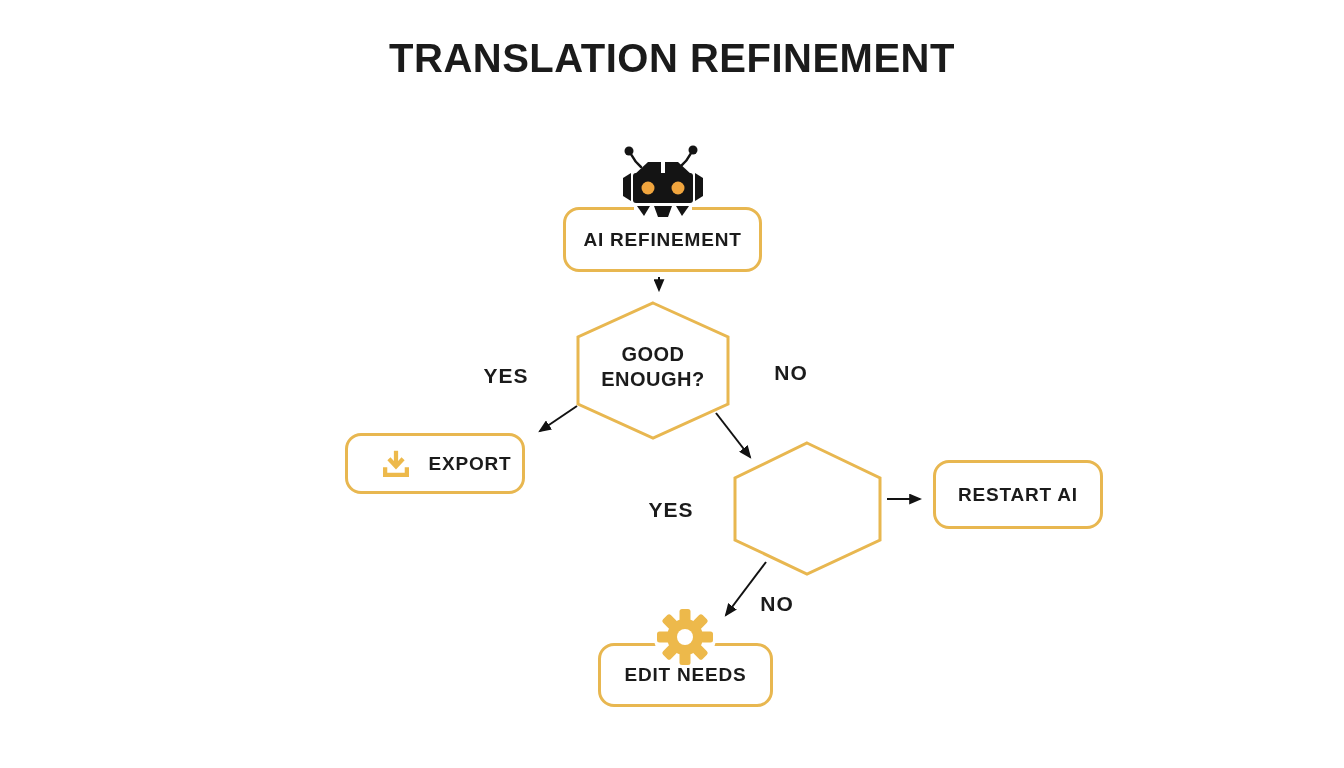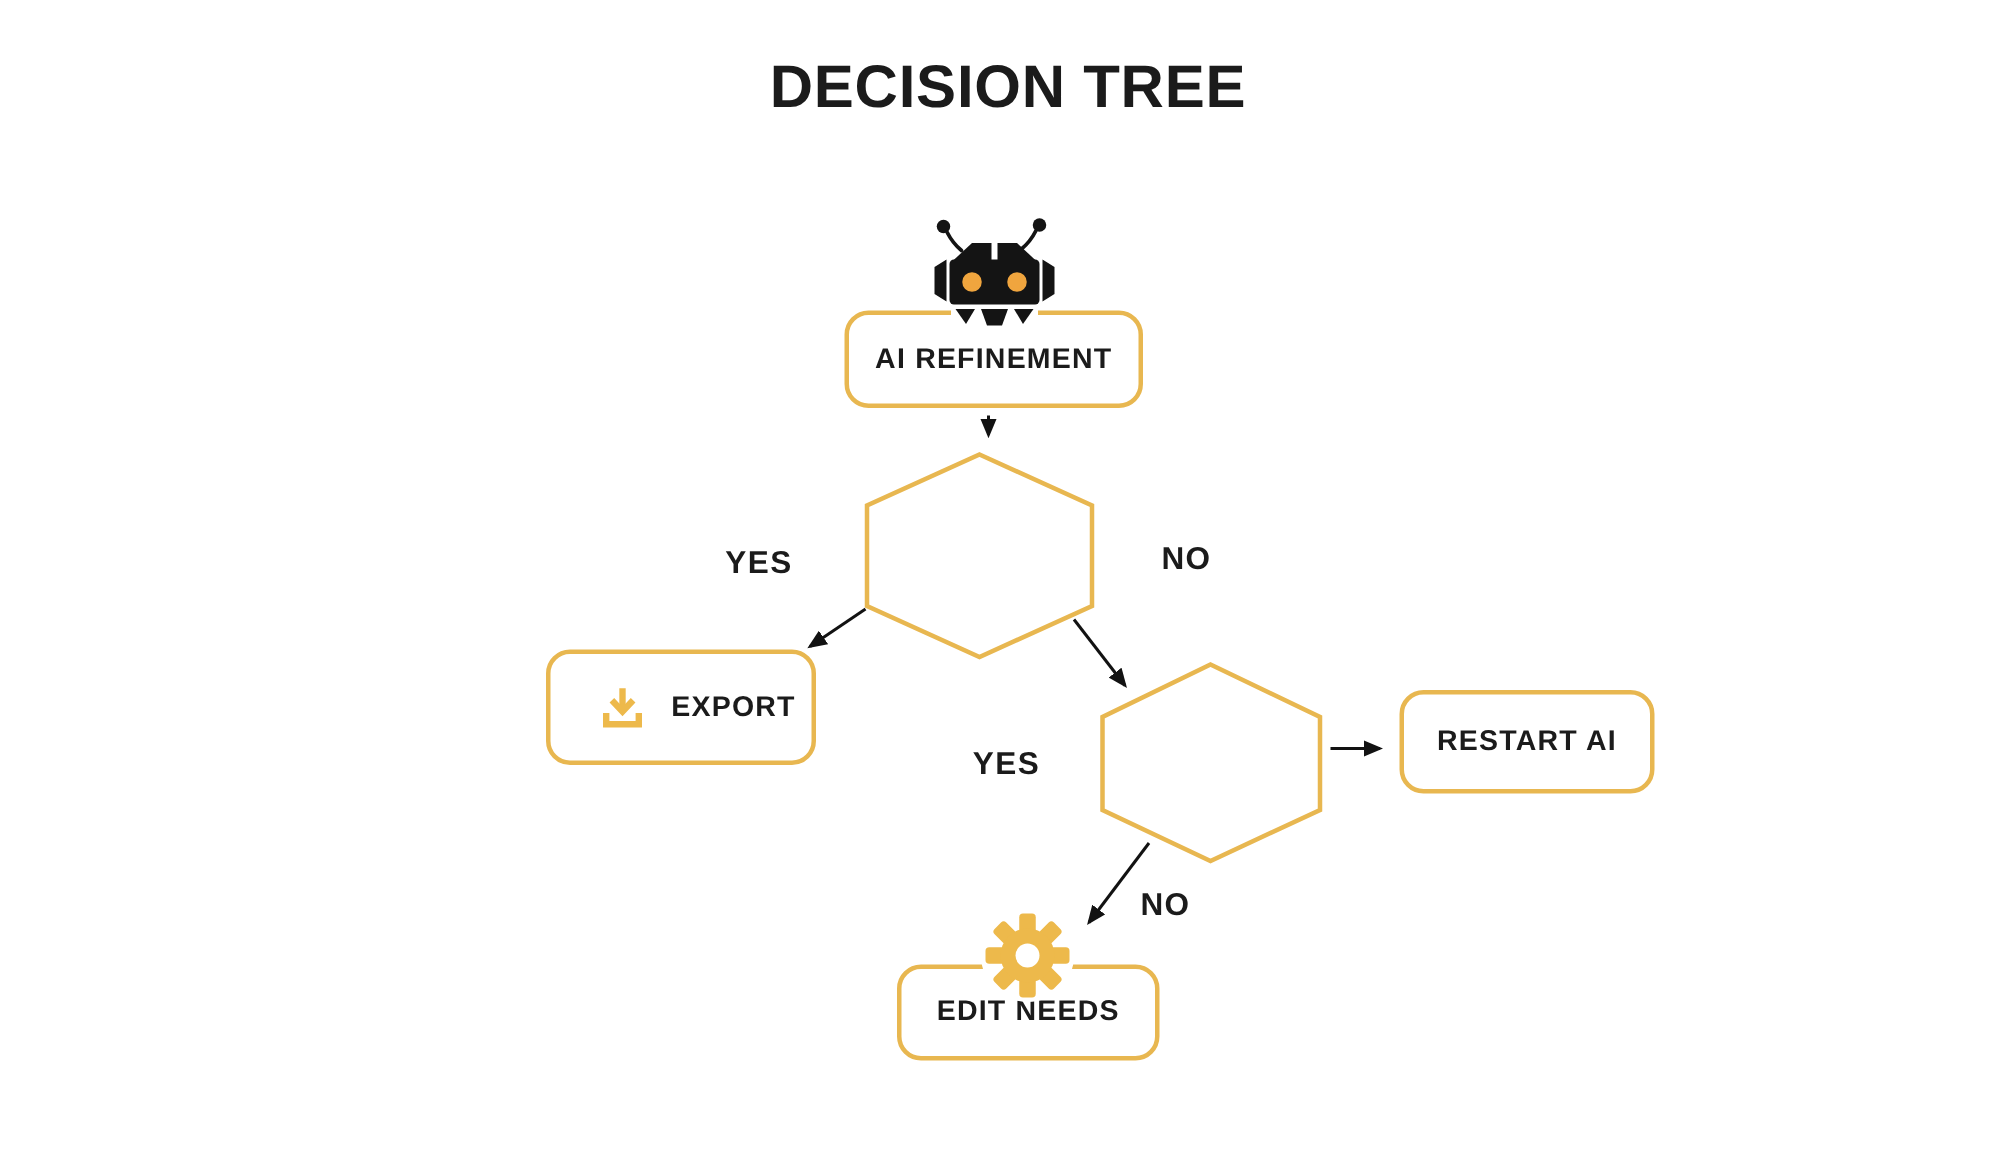--- a/index.html
+++ b/index.html
@@ -62,21 +62,21 @@
     <path class="edge" d="M577,406 L540,431"></path>
     <path class="edge" d="M716,413 L750,457"></path>
     <path class="edge" d="M887,499 L920,499"></path>
     <path class="edge" d="M766,562 L726,615"></path>
 
     <polygon class="hex" points="653,303 728,337 728,404 653,438 578,404 578,337"></polygon>
     <polygon class="hex" points="807,443 880,478 880,540 807,574 735,540 735,478"></polygon>
   </svg>
 
   <div class="page-title">
-    <div>DECISION TREE</div>
+    <div>TRANSLATION REFINEMENT</div>
   </div>
 
   <svg class="icon-layer" style="left:621px; top:141px;" width="84" height="78" viewBox="0 0 84 78">
     <rect class="halo" x="13" y="58" width="58" height="20"></rect>
     <circle class="robot-black" cx="8" cy="10" r="4.5"></circle>
     <circle class="robot-black" cx="72" cy="9" r="4.5"></circle>
     <path class="robot-stroke" d="M10.5,14 Q14,21 20,26"></path>
     <path class="robot-stroke" d="M69.5,13 Q66,20 60,25"></path>
     <polygon class="robot-black" points="13,34 27,21 40,21 40,34"></polygon>
     <polygon class="robot-black" points="44,34 44,21 57,21 71,34"></polygon>
@@ -87,27 +87,31 @@
     <circle class="robot-eye" cx="57" cy="47" r="6.5"></circle>
     <polygon class="robot-black" points="16,65 29,65 23,75"></polygon>
     <polygon class="robot-black" points="33,65 51,65 47,76 37,76"></polygon>
     <polygon class="robot-black" points="55,65 68,65 61,75"></polygon>
   </svg>
 
   <div class="node" style="left:563px; top:207px; width:199px; height:65px;">
     <span>AI REFINEMENT</span>
   </div>
 
+  <div class="hex-label" style="left:653px; top:367px;">
+    <div>GOOD</div>
+    <div>ENOUGH?</div>
+  </div>
 
   <div class="edge-label" style="left:506px; top:376px;">YES</div>
   <div class="edge-label" style="left:791px; top:373px;">NO</div>
   <div class="edge-label" style="left:671px; top:510px;">YES</div>
   <div class="edge-label" style="left:777px; top:604px;">NO</div>
 
-  <div class="node" style="left:364px; top:433px; width:180px; height:77px;padding-left:20px;">
+  <div class="node" style="left:345px; top:433px; width:180px; height:61px;padding-left:20px;">
     <svg width="34" height="38" viewBox="0 0 36 36">
       <path class="gold-icon-stroke" d="M18,4 L18,19"></path>
       <path class="gold-icon-stroke" d="M10.5,12.5 L18,20.5 L25.5,12.5"></path>
       <path class="gold-icon-stroke" d="M6.5,21.5 L6.5,29.5 L29.5,29.5 L29.5,21.5"></path>
     </svg>
     <span>EXPORT</span>
   </div>
 
 
   <div class="node" style="left:933px; top:460px; width:170px; height:69px;">

